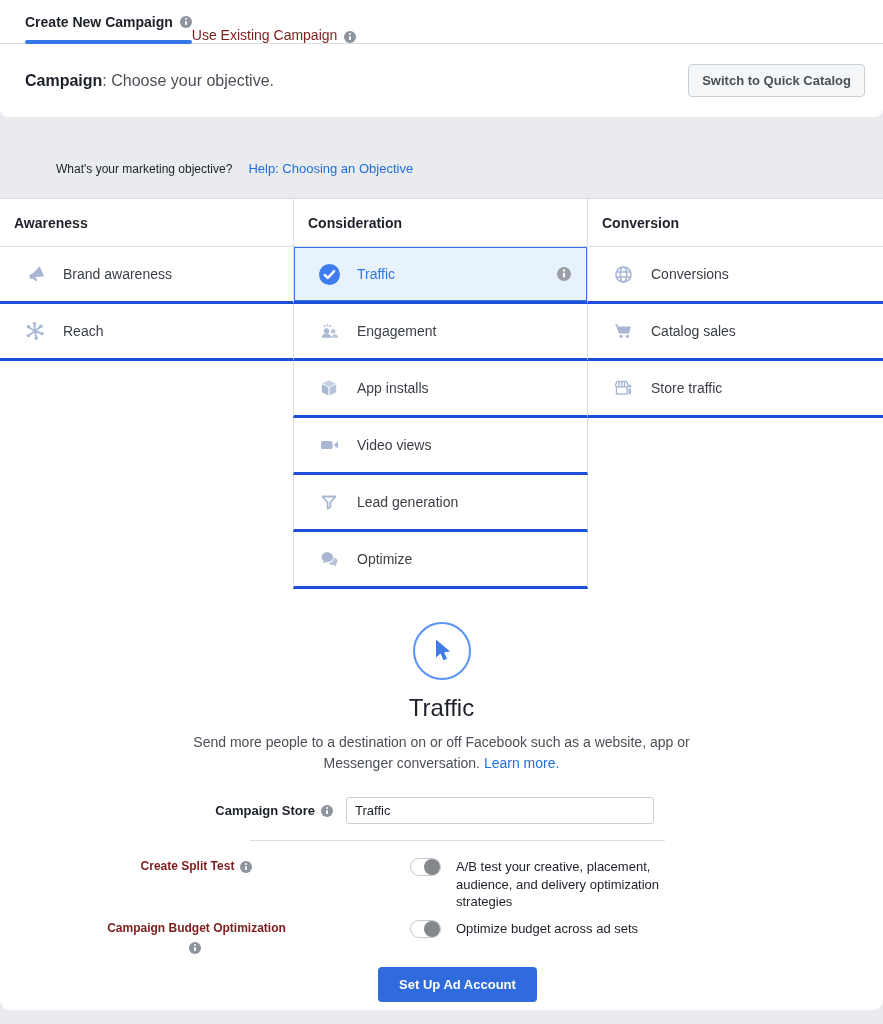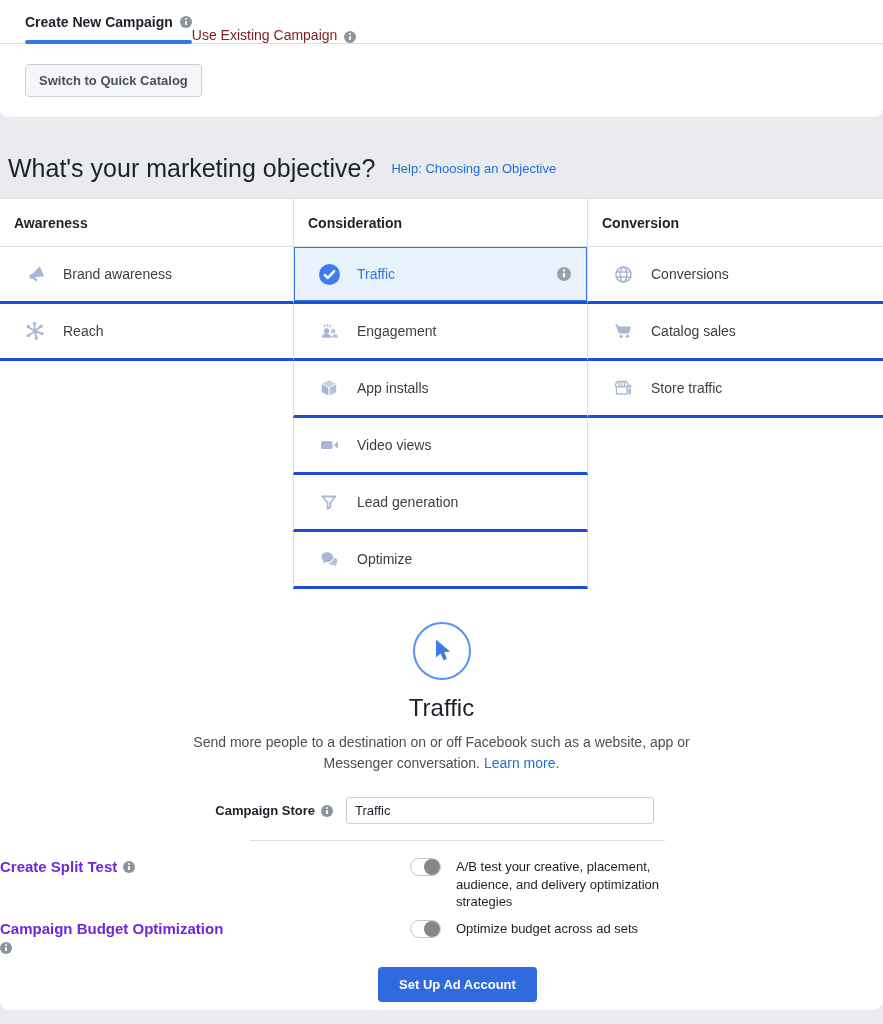--- a/index.html
+++ b/index.html
@@ -13,21 +13,21 @@
   .tab.active { font-weight:bold; color:#1c2028; }
   .tab.active .underline { position:absolute; left:0; right:0; bottom:-1px; height:4px; background:#3578e5; border-radius:2px; }
   .tab.inactive { color:#7f1d1d;align-items:flex-end; }
   .header-row { height:73px; display:flex; align-items:center; justify-content:space-between; padding:0 18px 0 25px; }
   .header-title { font-size:16px; color:#4b4f56; }
   .header-title b { color:#1c2028; }
   .btn-secondary { background:#f5f6f7; border:1px solid #ccd0d5; border-radius:4px; padding:8px 13px; font-size:13px; font-weight:bold; color:#4b4f56; cursor:pointer; font-family:inherit; }
 
   
   .gray-band { height:81px; display:flex; align-items:center; padding:22px 0 0 8px; }
-  .band-title { font-size:25px; color:#1d2129; }
+  .band-title { font-size:12px; color:#1d2129;margin-left:48px; }
   .band-help { font-size:13px; color:#216fdb; margin-left:16px; cursor:pointer; text-decoration:none; }
 
   
   .card-main { background:#fff; border-top:1px solid #dadde1; border-radius:0 0 10px 10px; height:812px; overflow:hidden; }
   .obj-grid { display:grid; grid-template-columns:293px 295px 295px; }
   .col-head { height:48px; display:flex; align-items:center; padding-left:14px; font-size:14px; font-weight:bold; color:#1d2129; border-bottom:1px solid #dadde1; }
   .obj-row { height:57px; display:flex; align-items:center; padding:0 16px 0 25px; border-bottom:3px solid #1d4ed8; cursor:pointer; background:#fff; }
   .col-mid .col-head, .col-mid .obj-row { border-left:1px solid #dadde1; border-right:1px solid #dadde1; }
   .obj-icon { width:22px; height:20px; flex:0 0 22px; display:flex; align-items:center; }
   .obj-label { margin-left:16px; font-size:14px; color:#3a3f46; }
@@ -42,21 +42,21 @@
   .detail-desc { margin:10px auto 0; max-width:505px; font-size:14px; line-height:1.5; color:#4b4f56; }
   .link { color:#216fdb; text-decoration:none; cursor:pointer; }
 
   
   .form { margin-top:23px; }
   .name-row { display:flex; align-items:center; }
   .name-label { width:333px; display:flex; justify-content:flex-end; align-items:center; gap:6px; font-size:13px; font-weight:bold; color:#1c2028; }
   .name-input { margin-left:13px; width:308px; height:27px; border:1px solid #ccd0d5; border-radius:3px; padding:0 8px; font-size:13px; color:#1c2028; font-family:inherit; }
   .divider { height:1px; background:#dadde1; width:415px; margin:16px 0 17px 250px; }
   .toggle-row { display:flex; align-items:flex-start; margin-top:9px; }
-  .toggle-label { width:393px; display:flex; flex-direction:column; align-items:flex-start; font-size:15px; font-weight:bold; color:#6d28d9; }
+  .toggle-label { width:393px; display:flex; flex-direction:column; align-items:center; font-size:12px; font-weight:bold; color:#7f1d1d; }
   .toggle-label .lbl-line { display:flex; align-items:center; gap:6px; line-height:17px; }
   .toggle-label .lbl-info { margin:5px 4px 0 0; }
   .toggle { position:relative; width:31px; height:18px; border:1px solid #c6c8cd; background:#fff; border-radius:10px; margin:0 0 0 17px; flex:0 0 31px; cursor:pointer; }
   .toggle .knob { position:absolute; top:0px; right:0px; width:16px; height:16px; border-radius:50%; background:#84878c; }
   .toggle-desc { margin-left:15px; width:236px; font-size:13px; line-height:1.35; color:#1c2028; }
   .submit-wrap { text-align:center; margin-top:13px;padding-left:32px; }
   .btn-primary { background:#2f6bdd; border:none; border-radius:4px; color:#fff; font-weight:bold; font-size:13px; padding:10px 21px; cursor:pointer; font-family:inherit; }
 
   .icon-svg { display:block; }
 </style>
@@ -79,20 +79,23 @@
       <div class="tab inactive">
         <span>Use Existing Campaign</span>
         <svg class="icon-svg" width="12" height="12" viewBox="0 0 12 12">
             <circle cx="6" cy="6" r="6" fill="#8d949e"></circle>
             <rect x="5.1" y="4.9" width="1.8" height="4.2" rx="0.9" fill="#fff"></rect>
             <circle cx="6" cy="3" r="1" fill="#fff"></circle>
           </svg>
       </div>
     </div>
     <div class="header-row">
+      <div class="header-title">
+        <b>Campaign</b><span>: Choose your objective.</span>
+      </div>
       <button class="btn-secondary">Switch to Quick Catalog</button>
     </div>
   </div>
 
   <div class="gray-band">
     <span class="band-title">What's your marketing objective?</span>
     <a class="band-help">Help: Choosing an Objective</a>
   </div>
 
   <div class="card-main">

